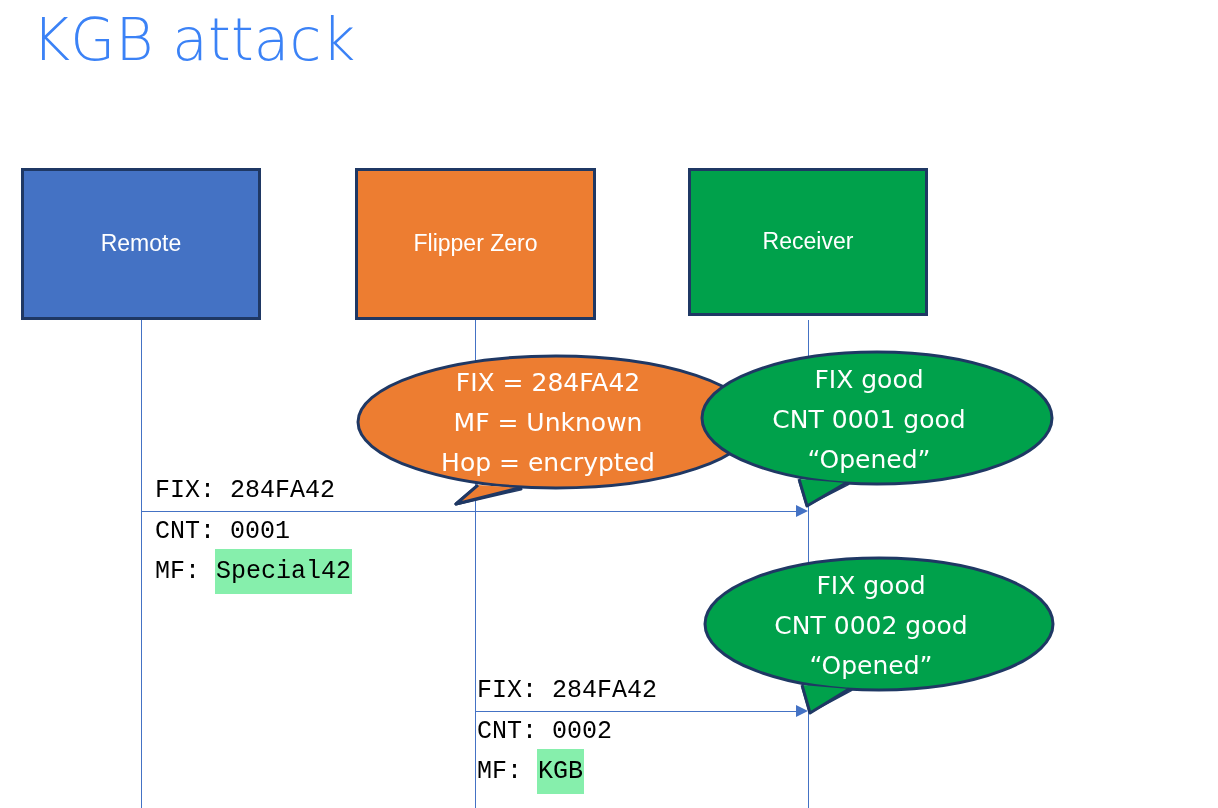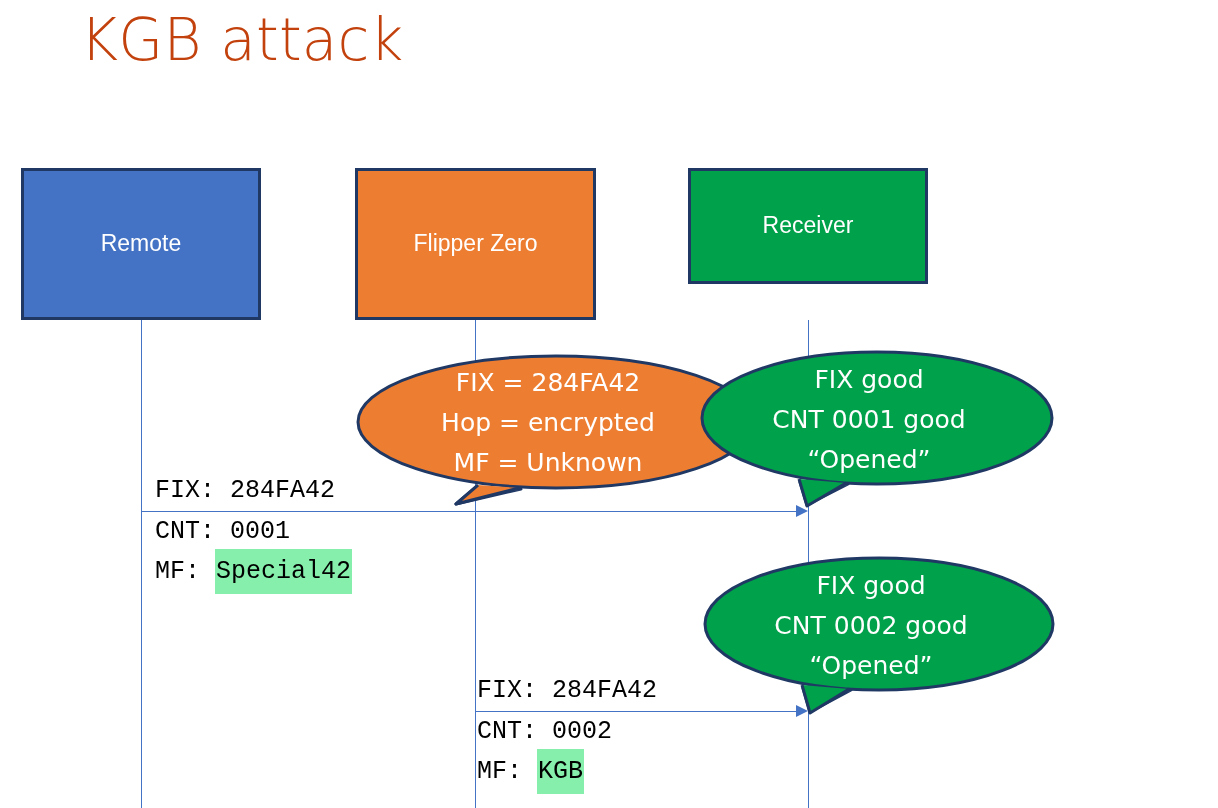--- a/index.html
+++ b/index.html
@@ -18,25 +18,24 @@
     background: #ffffff;
   }
 
   
   #slide-title {
     position: absolute;
     left: 32px;
     top: 6px;
     font-size: 58px;
     font-weight: 300;
-    color: #c2410c;
+    color: #3b82f6;
     letter-spacing: 0.2px;
     white-space: nowrap;
     font-family: "DejaVu Sans", sans-serif;
-    margin-left: 48px;
   }
 
   
   .actor-box {
     position: absolute;
     box-sizing: border-box;
     border: 3px solid #1F3864;
     display: flex;
     align-items: center;
     justify-content: center;
@@ -120,21 +119,21 @@
   <div class="lifeline" style="left:808px; top:320px; height:488px;"></div>
 
   <div class="actor-box" style="left:21px; top:168px; width:240px; height:152px; background:#4472C4;">
     <span class="actor-label">Remote</span>
   </div>
 
   <div class="actor-box" style="left:355px; top:168px; width:241px; height:152px; background:#ED7D31;">
     <span class="actor-label">Flipper Zero</span>
   </div>
 
-  <div class="actor-box" style="left:688px; top:168px; width:240px; height:116px; background:#00A14B;">
+  <div class="actor-box" style="left:688px; top:168px; width:240px; height:148px; background:#00A14B;">
     <span class="actor-label">Receiver</span>
   </div>
 
   <div class="msg-line" style="left:141px; top:511px; width:655px;"></div>
   <div class="msg-arrowhead" style="left:796px; top:505px;"></div>
 
   <div class="msg-text" style="left:155px; top:470px;">
     <span>FIX: </span><span>284FA42</span>
   </div>
   <div class="msg-text" style="left:155px; top:511px;">
@@ -158,22 +157,22 @@
   </div>
 
   <div class="bubble" style="left:356px; top:352px; width:400px; height:162px; z-index:5;">
     <svg width="400" height="162" viewBox="0 0 400 162">
       <path d="M 119 136 L 100 152 L 165 137 Z" fill="#ED7D31" stroke="#1F3864" stroke-width="3" stroke-linejoin="round"></path>
       <ellipse cx="200" cy="70" rx="198" ry="66" fill="#ED7D31" stroke="#1F3864" stroke-width="3"></ellipse>
       <path d="M 122 133 L 100 152 L 163 136" fill="#ED7D31" stroke="#1F3864" stroke-width="3" stroke-linejoin="round"></path>
     </svg>
     <div class="bubble-text" style="top:11px;">
       <div>FIX = 284FA42</div>
+      <div>MF = Unknown</div>
       <div>Hop = encrypted</div>
-      <div>MF = Unknown</div>
     </div>
   </div>
 
   <div class="bubble" style="left:700px; top:350px; width:354px; height:162px; z-index:6;">
     <svg width="354" height="162" viewBox="0 0 354 162">
       <path d="M 100 132 L 107 155 L 148 134 Z" fill="#00A14B" stroke="#1F3864" stroke-width="3" stroke-linejoin="round"></path>
       <ellipse cx="177" cy="68" rx="175" ry="66" fill="#00A14B" stroke="#1F3864" stroke-width="3"></ellipse>
       <path d="M 99 129 L 107 156 L 146 133" fill="#00A14B" stroke="#1F3864" stroke-width="3" stroke-linejoin="round"></path>
     </svg>
     <div class="bubble-text" style="top:10px;">

